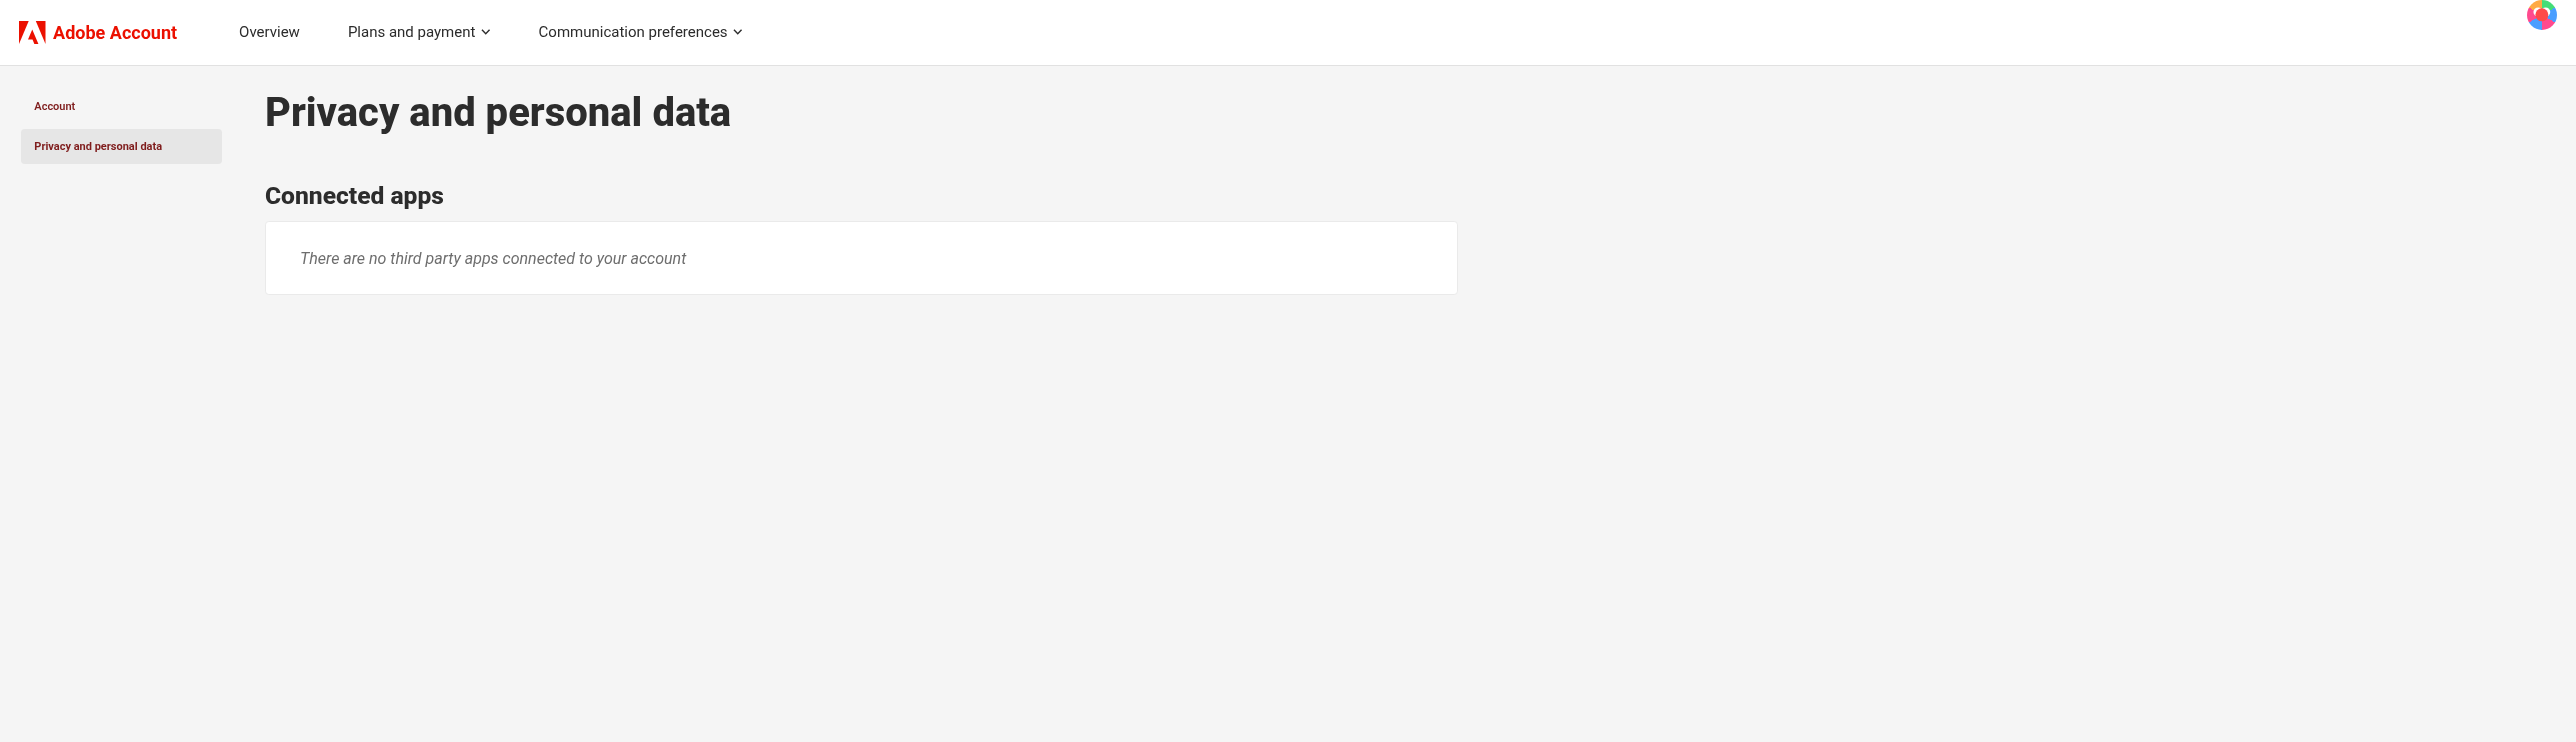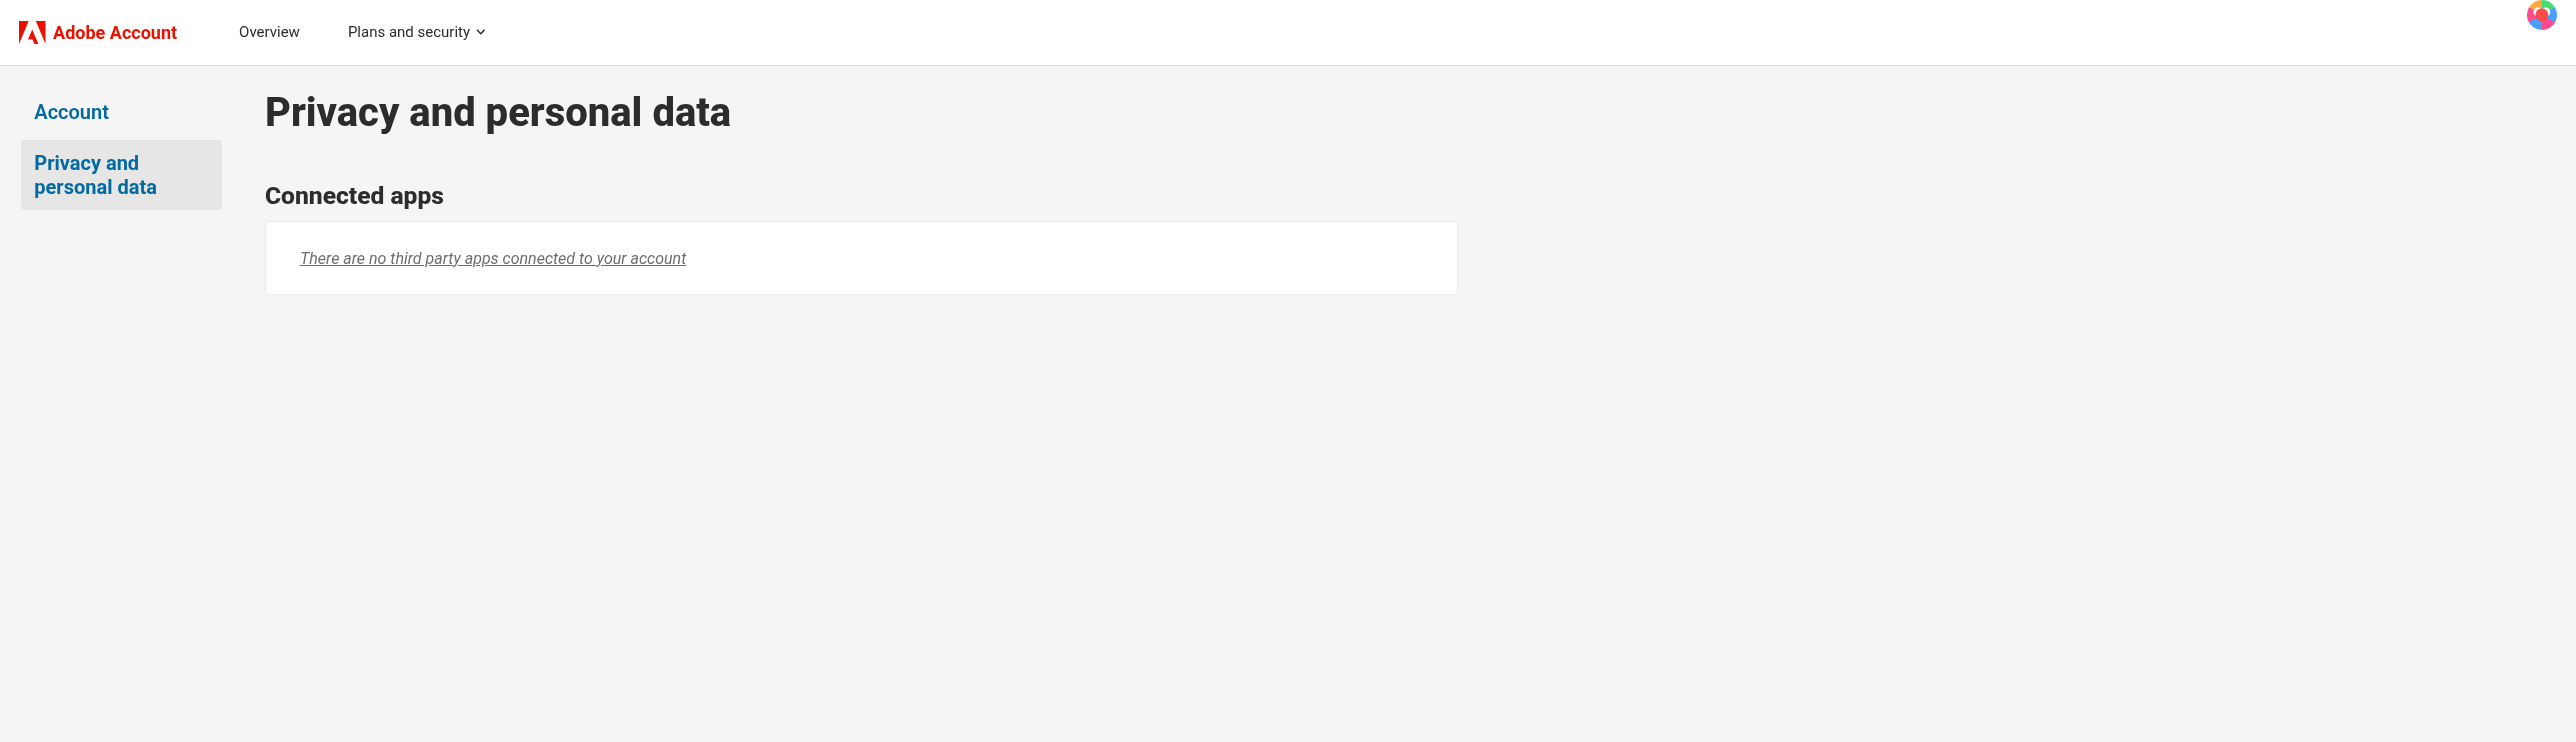--- a/index.html
+++ b/index.html
@@ -84,22 +84,22 @@
     }
     .layout {
       display: flex;
     }
     .sidebar {
       width: 237px;
       padding: 23px 15px 0 21px;
     }
     .sidebar-item {
       padding: 11.4px 13.3px;
-      font-size: 20px;
-      color: #0369a1;
+      font-size: 11px;
+      color: #7f1d1d;
       cursor: pointer;
       border-radius: 3.8px;
       margin-bottom: 3.8px;
       font-weight: 600;
     }
     .sidebar-item.active {
       background: #e6e6e6;
       font-weight: 700;
     }
     .main {
@@ -127,42 +127,47 @@
       background: #fff;
       border: 0.9px solid #eaeaea;
       border-radius: 3.8px;
       padding: 26.5px 34px;
       max-width: 1193px;
     }
     .empty-text {
       font-style: italic;
       color: #6e6e6e;
       font-size: 16px;
-      text-decoration: underline;
     }
   </style>
 </head>
 <body>
 
 <div class="header">
   <div class="logo-area">
     <svg class="adobe-logo" viewBox="0 0 30 26">
       <polygon fill="#eb1000" points="19,0 30,0 30,26"></polygon>
       <polygon fill="#eb1000" points="11,0 0,0 0,26"></polygon>
       <polygon fill="#eb1000" points="15,9.6 22,26 17.4,26 15.3,20.8 10.2,20.8"></polygon>
     </svg>
     <span class="logo-text">Adobe Account</span>
   </div>
 
   <nav class="nav">
     <div class="nav-item">
       <span>Overview</span>
     </div>
     <div class="nav-item">
-      <span>Plans and security</span>
+      <span>Plans and payment</span>
+      <svg class="chevron" viewBox="0 0 10 10">
+          <path d="M1 3 L5 7 L9 3" stroke="#2c2c2c" stroke-width="1.5" fill="none"></path>
+        </svg>
+    </div>
+    <div class="nav-item">
+      <span>Communication preferences</span>
       <svg class="chevron" viewBox="0 0 10 10">
           <path d="M1 3 L5 7 L9 3" stroke="#2c2c2c" stroke-width="1.5" fill="none"></path>
         </svg>
     </div>
   </nav>
 
   <div class="avatar"></div>
 </div>
 
 <div class="layout">

